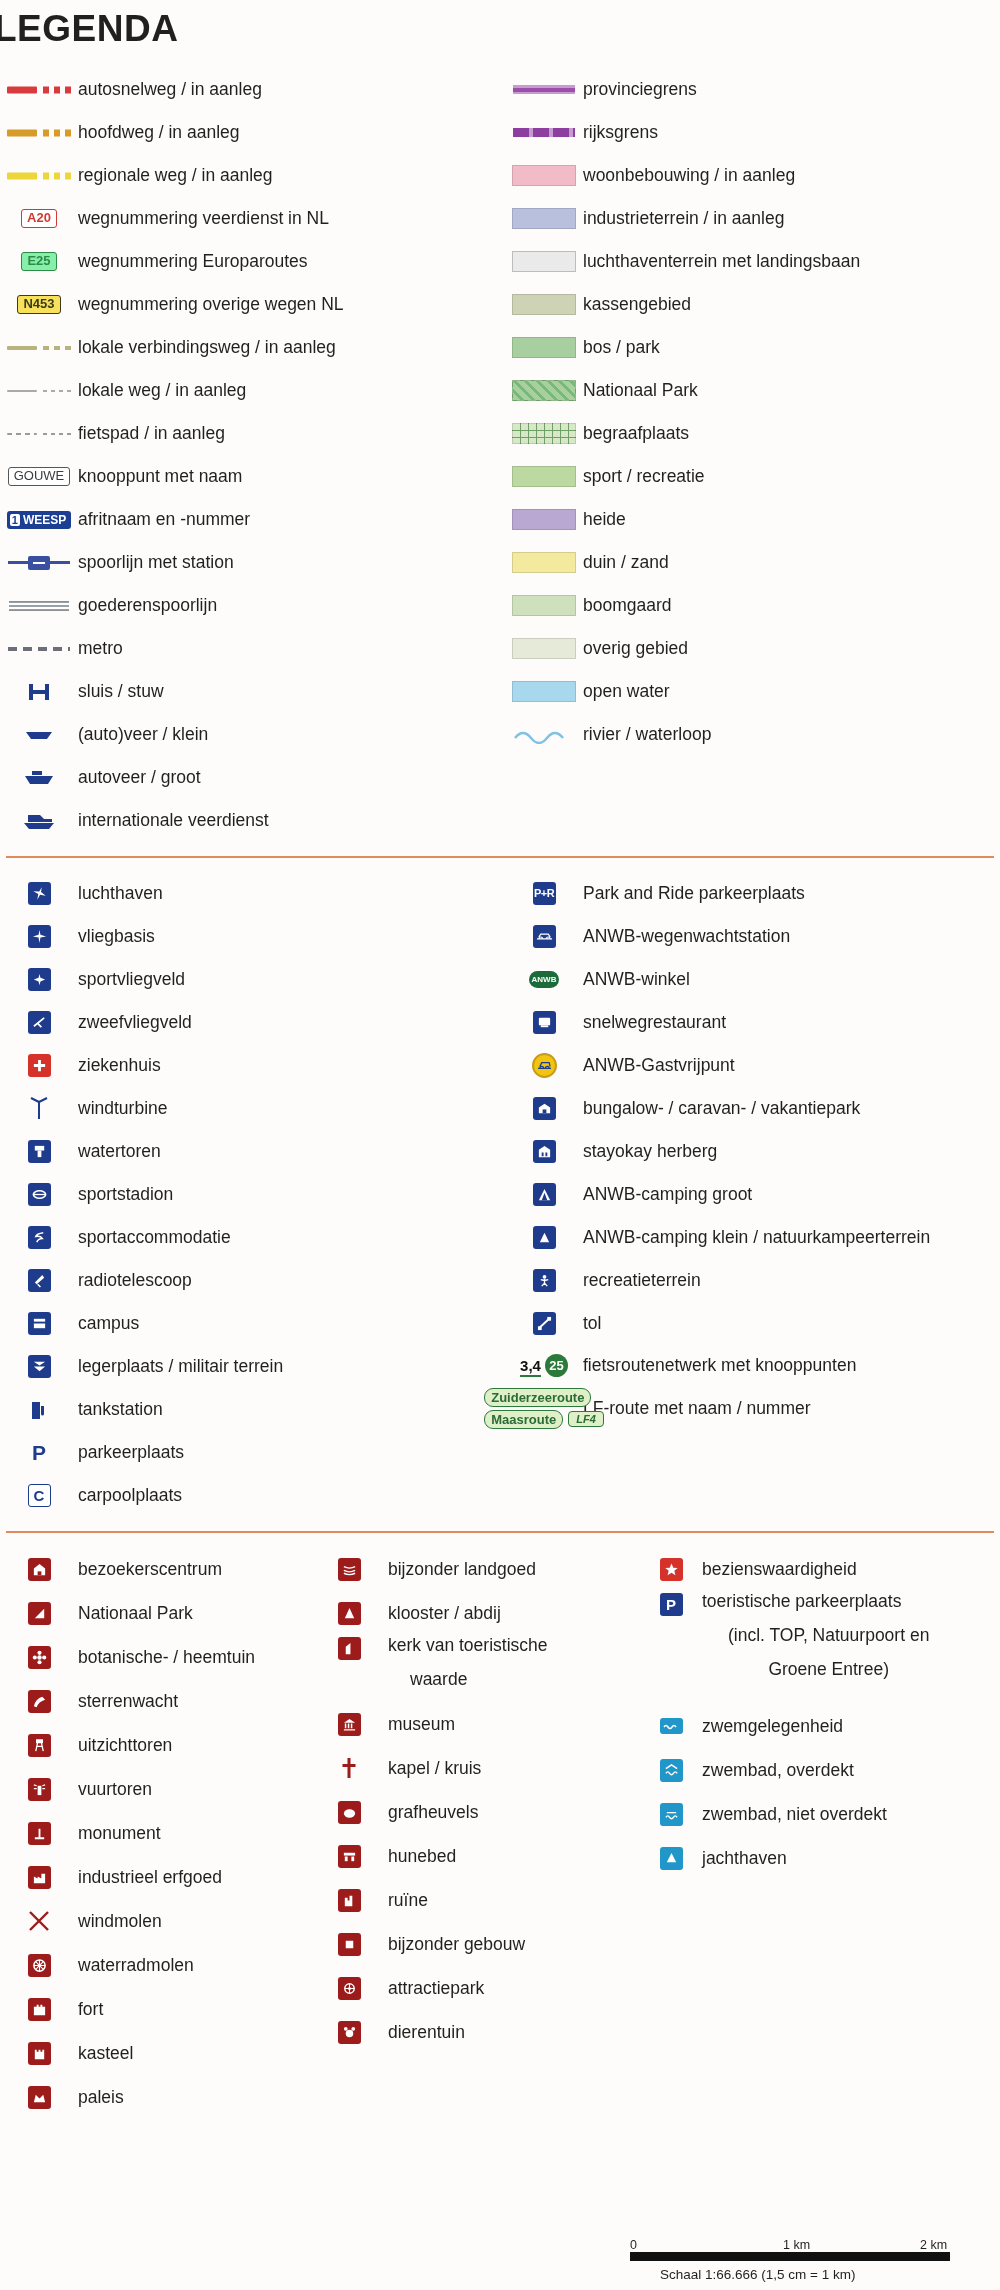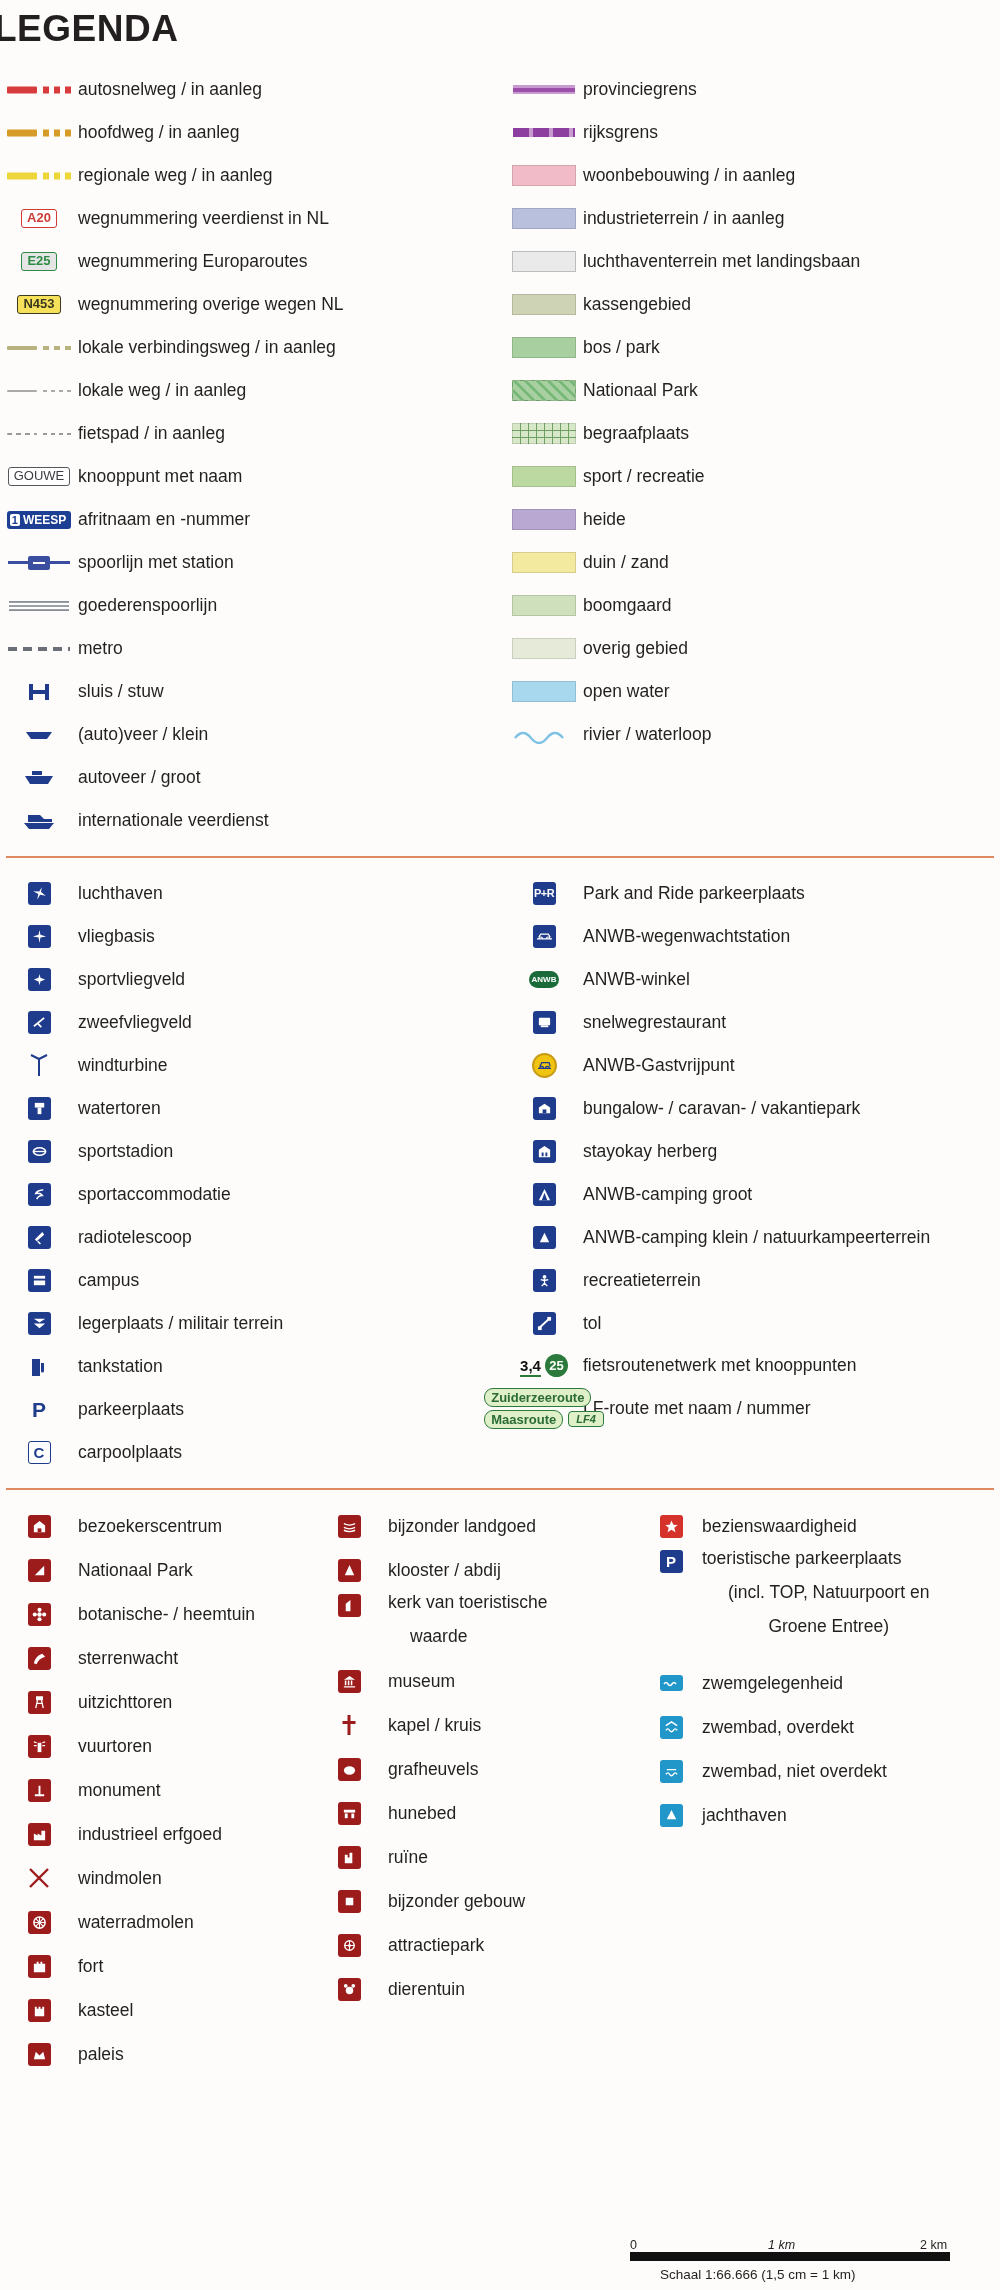--- a/index.html
+++ b/index.html
@@ -87,21 +87,21 @@
     border: 1.5px solid #000;
     border-radius: 3px;
     font-size: 13px;
     font-weight: bold;
     padding: 1px 5px;
     line-height: 1.1;
     background: #fff;
     color: #000;
   }
   .numbox.a20 { background: #fff; border-color: #cf3b33; color: #cf3b33; }
-  .numbox.e25 { background: #e5e5e5; border-color: #2e8b44; color: #2e8b44; }
+  .numbox.e25 { background: #86efac; border-color: #2e8b44; color: #2e8b44; }
   .numbox.n453 { background: #f7e05a; border-color: #3a3a1f; color: #3a3a1f; }
   .numbox.gouwe { background: #fff; border-color: #55565a; color: #3b3c40; font-weight: normal; }
   .afrit {
     display: inline-flex; align-items: center;
     background: #1c3f94; color: #fff; border-radius: 3px;
     font-size: 12px; font-weight: bold; padding: 2px 5px 2px 3px;
   }
   .afrit .num { background:#fff; color:#1c3f94; border-radius:2px; padding:0 2px; margin-right:3px; font-size:11px;}
 
   
@@ -503,20 +503,30 @@
         <div class="sym">
           <div class="icon blue">
               <svg width="15" height="15" viewBox="0 0 16 16">
                 <path d="M2 12 L13 3 M6 9 L10 13" stroke="#fff" stroke-width="1.8" fill="none"></path>
               </svg>
             </div>
         </div>
         <div class="lbl">zweefvliegveld</div>
       </div>
 
+      <div class="row">
+        <div class="sym">
+          <div class="icon red">
+              <svg width="15" height="15" viewBox="0 0 16 16">
+                <path d="M6.5 2 h3 v4.5 h4.5 v3 h-4.5 v4.5 h-3 v-4.5 h-4.5 v-3 h4.5 z" fill="#fff"></path>
+              </svg>
+            </div>
+        </div>
+        <div class="lbl">ziekenhuis</div>
+      </div>
 
       <div class="row">
         <div class="sym">
           <svg width="22" height="24" viewBox="0 0 22 24">
               <path d="M11 4 L11 22 M11 5 L3 1 M11 5 L19 1" stroke="#1f3c8c" stroke-width="2" fill="none"></path>
             </svg>
         </div>
         <div class="lbl">windturbine</div>
       </div>
 
@@ -1091,21 +1101,21 @@
           </div>
         <div class="lbl">jachthaven</div>
       </div>
     </div>
 
   </div>
 
   <div class="scalewrap">
     <div class="scaleticks">
       <span style="left:0px;">0</span>
-      <span style="left:138px;font-style:italic;">1 km</span>
+      <span style="left:153px;">1 km</span>
       <span style="left:290px;">2 km</span>
     </div>
     <div class="scalebar">
       <div class="scaleline" style="background:linear-gradient(to right,#111 0 160px,#111 160px 320px);"></div>
     </div>
     <div class="scaletext">Schaal 1:66.666  (1,5 cm = 1 km)</div>
   </div>
 
 </div>
 

